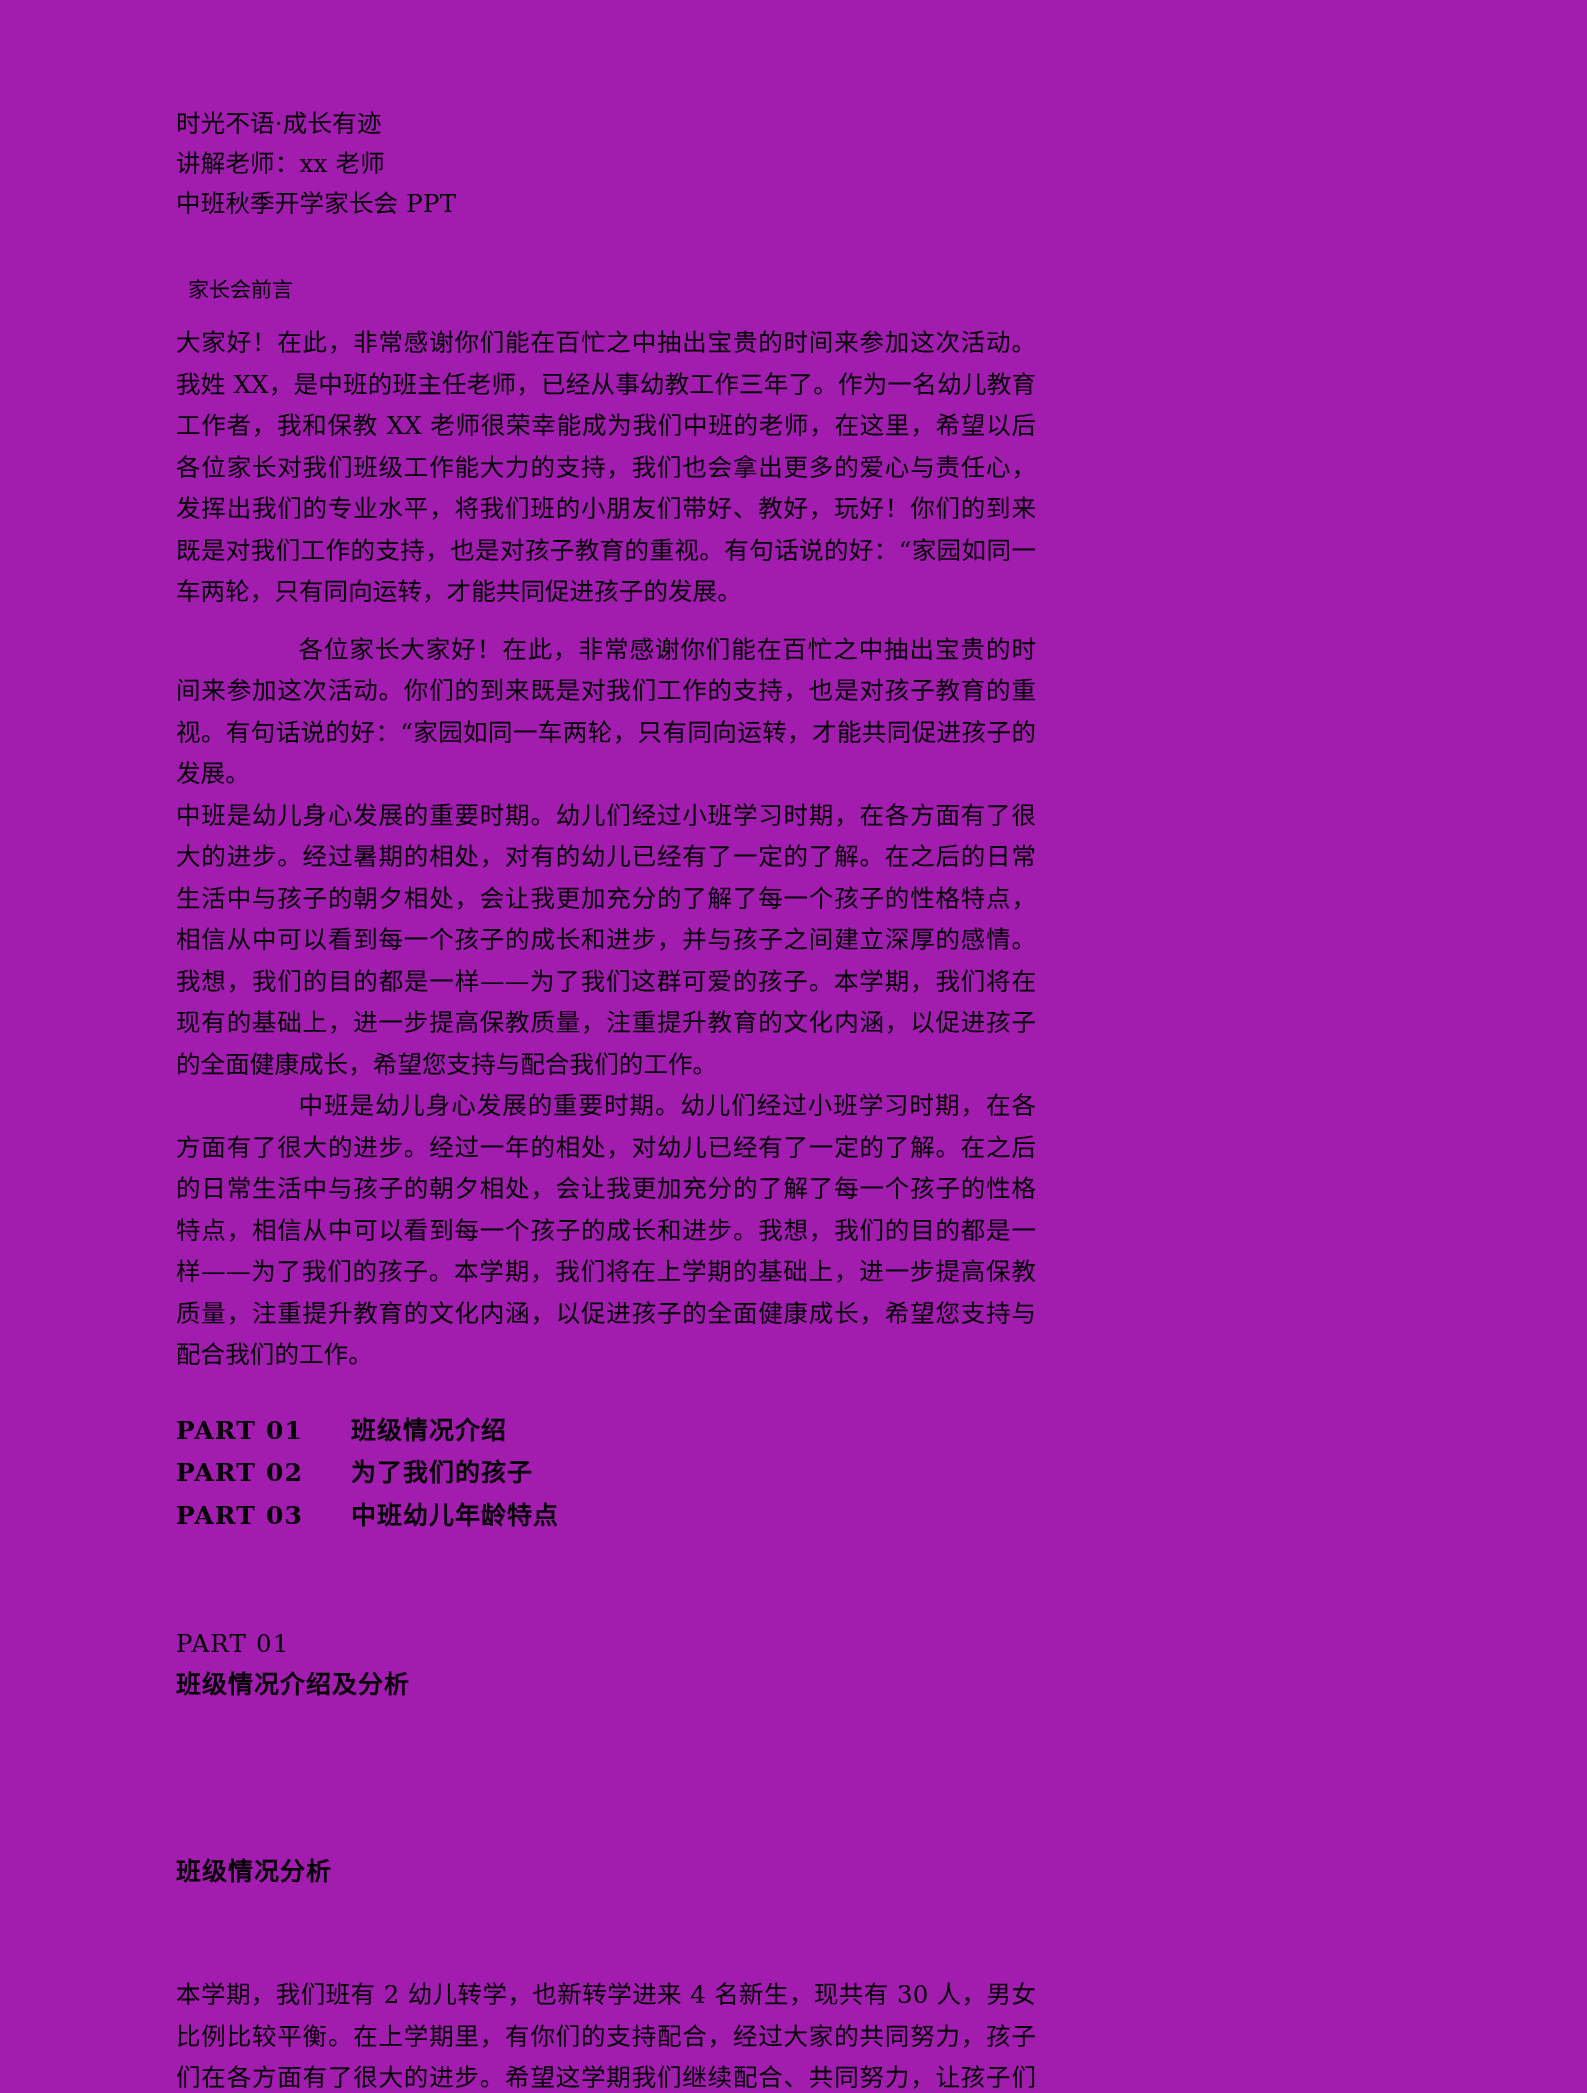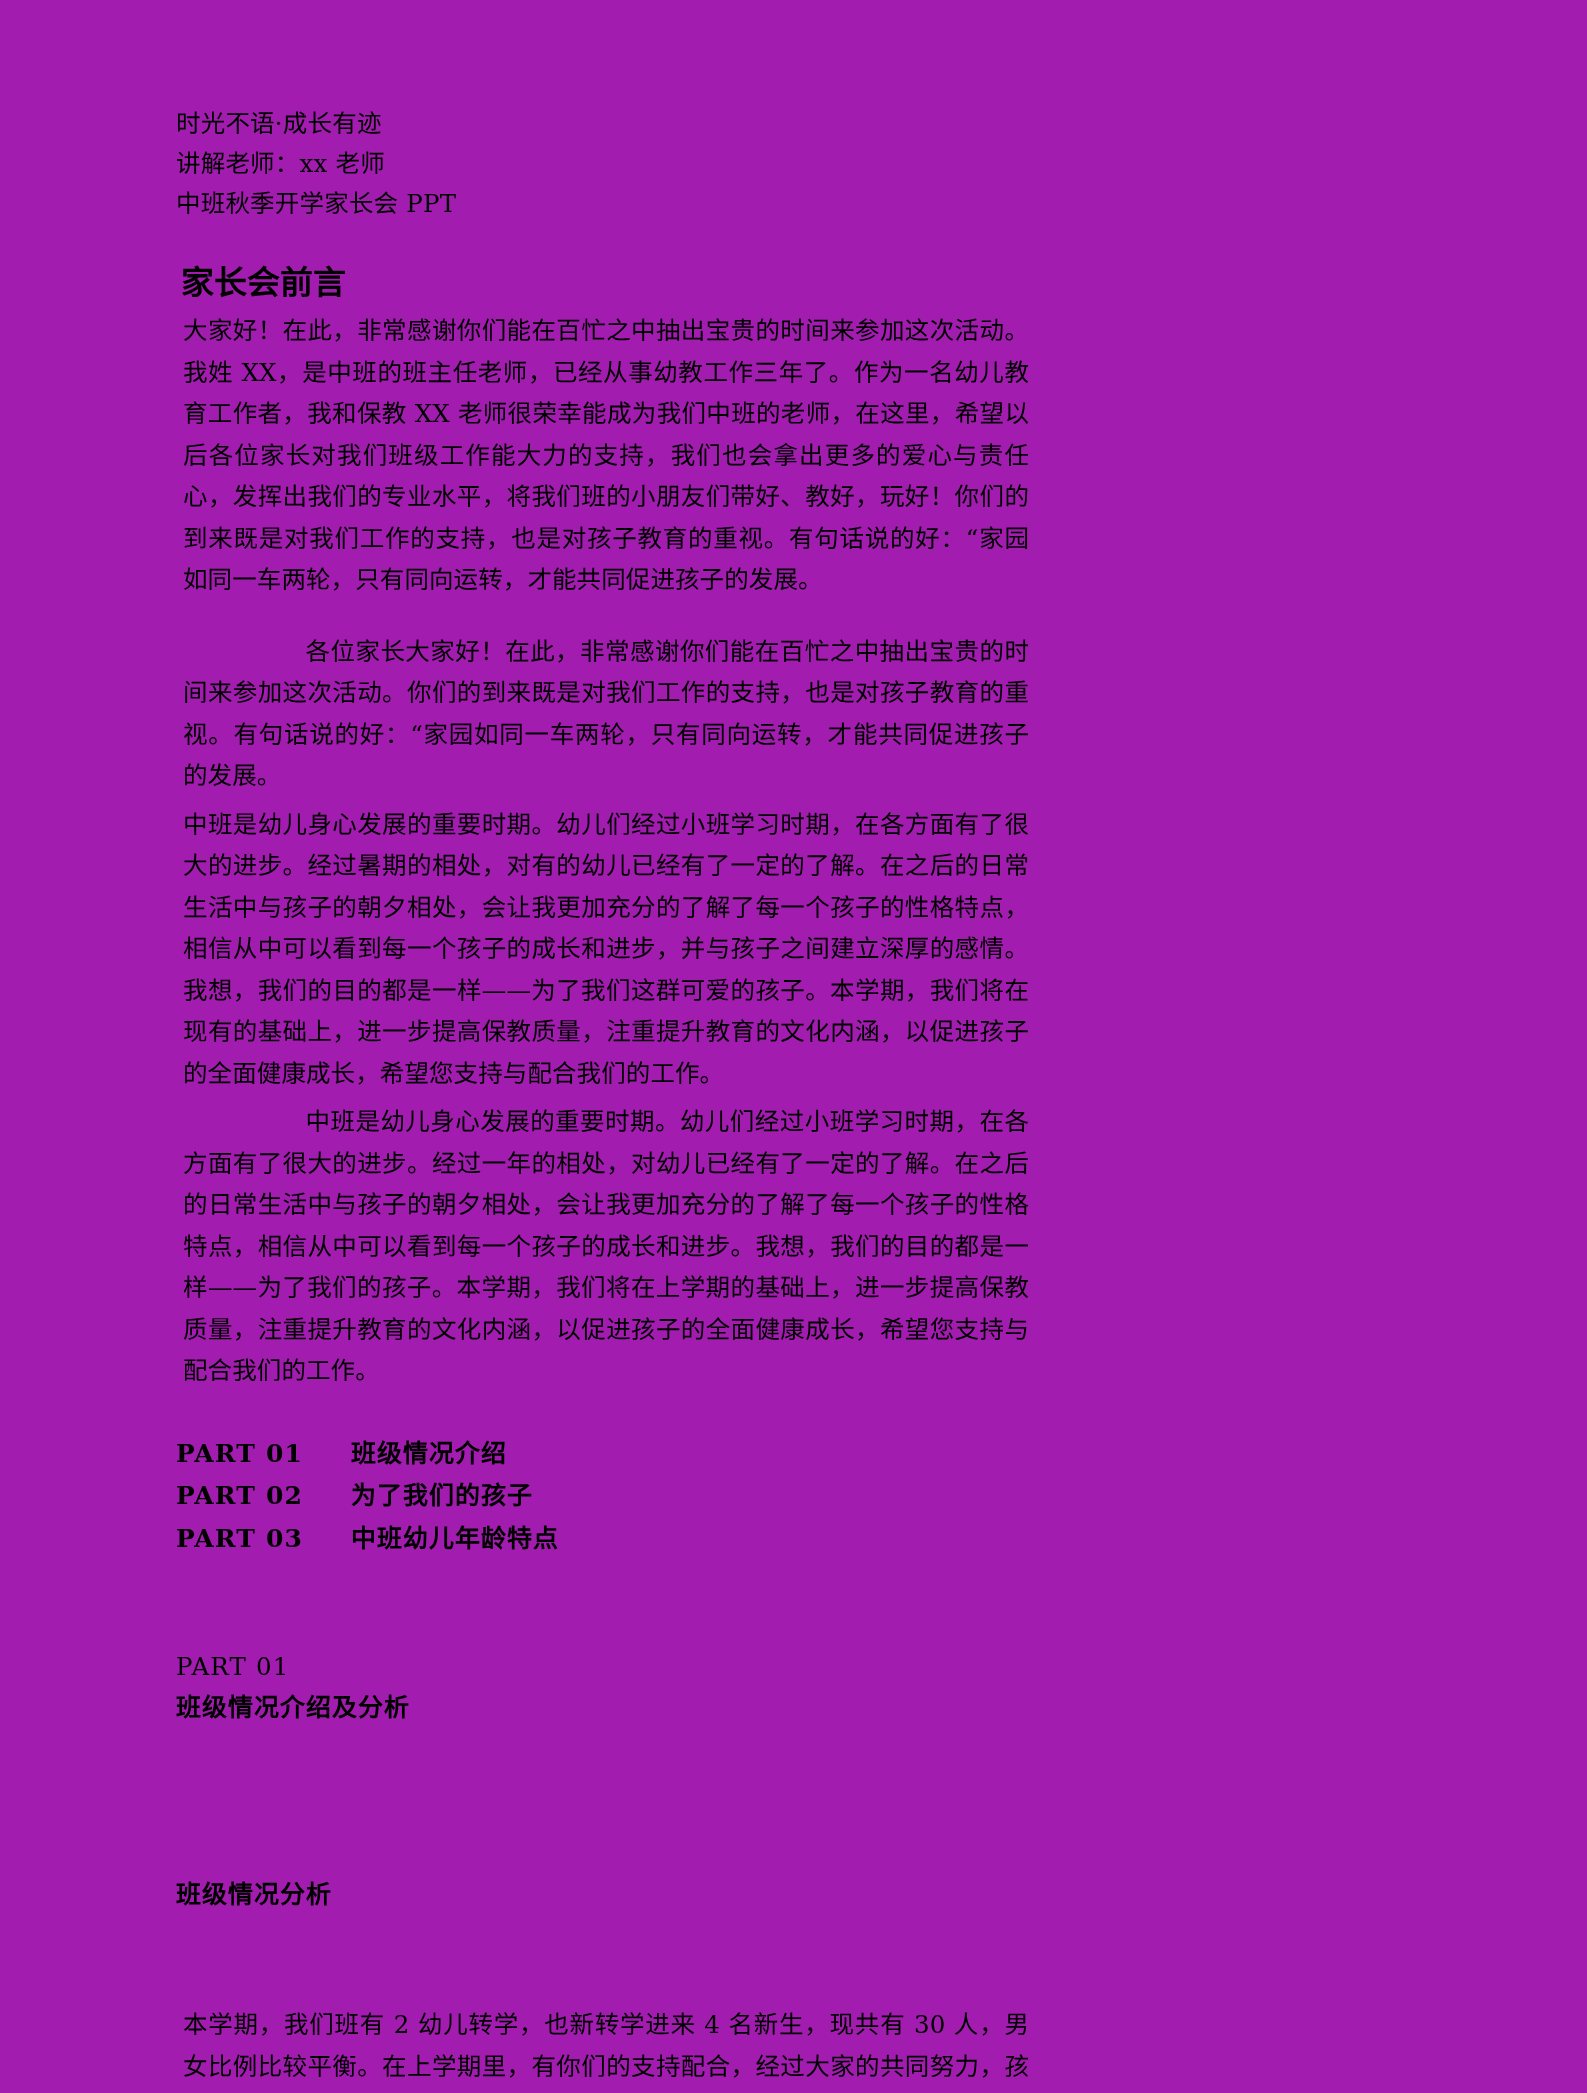--- a/index.html
+++ b/index.html
@@ -34,37 +34,37 @@
     line-height: 40px;
     letter-spacing: 0.2px;
     white-space: nowrap;
   }
   .para {
     font-size: 24.5px;
     line-height: 41.5px;
     text-align: justify;
     text-justify: inter-character;
     letter-spacing: 0.1px;
-    margin: 7px;
+    margin: 0;
   }
   .para.indent {
     text-indent: 5em;
   }
   .gap-sm { height: 16px; }
   .gap-md { height: 34px; }
   .gap-lg { height: 56px; }
   .gap-xl { height: 86px; }
   .gap-xxl { height: 120px; }
 
   
   .heading {
-    font-size: 33px;
+    font-size: 21px;
     line-height: 40px;
-    margin: 5px;
-    font-weight: bold;
+    margin: 12px;
+    font-weight: normal;
     white-space: nowrap;
   }
 
   
   .part-list {
     margin: 0;
     padding: 0;
     list-style: none;
   }
   .part-row {

